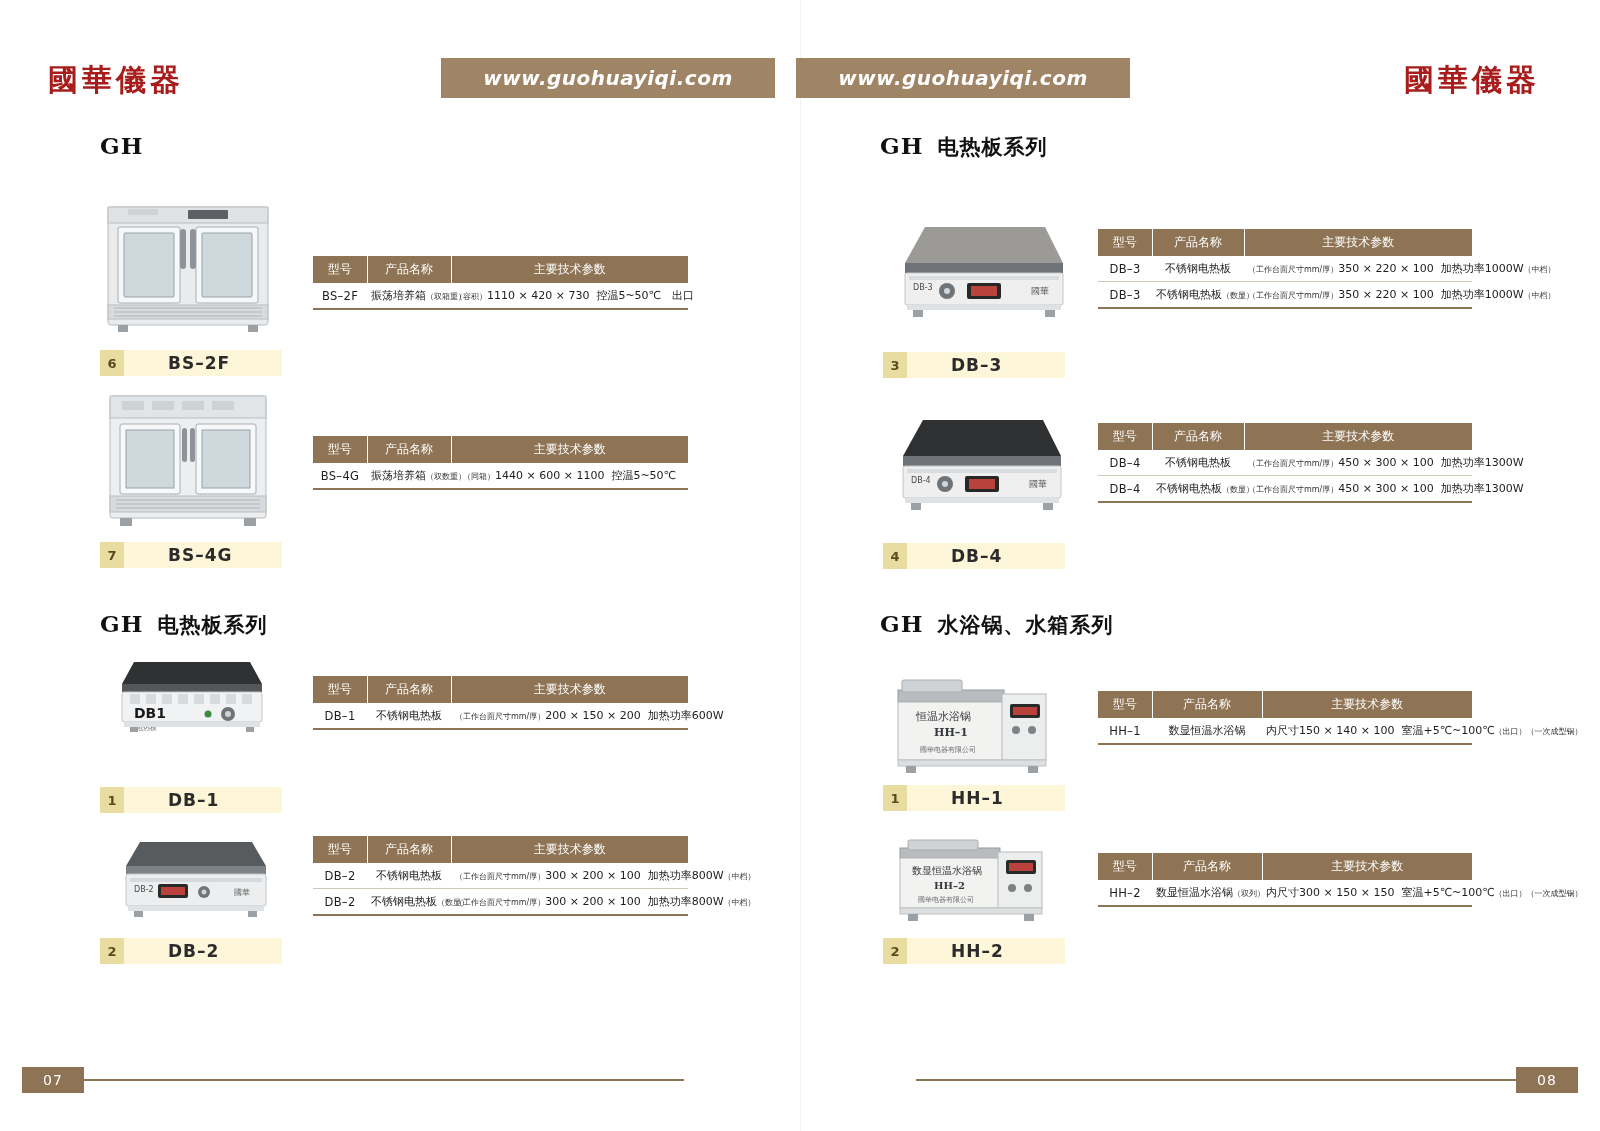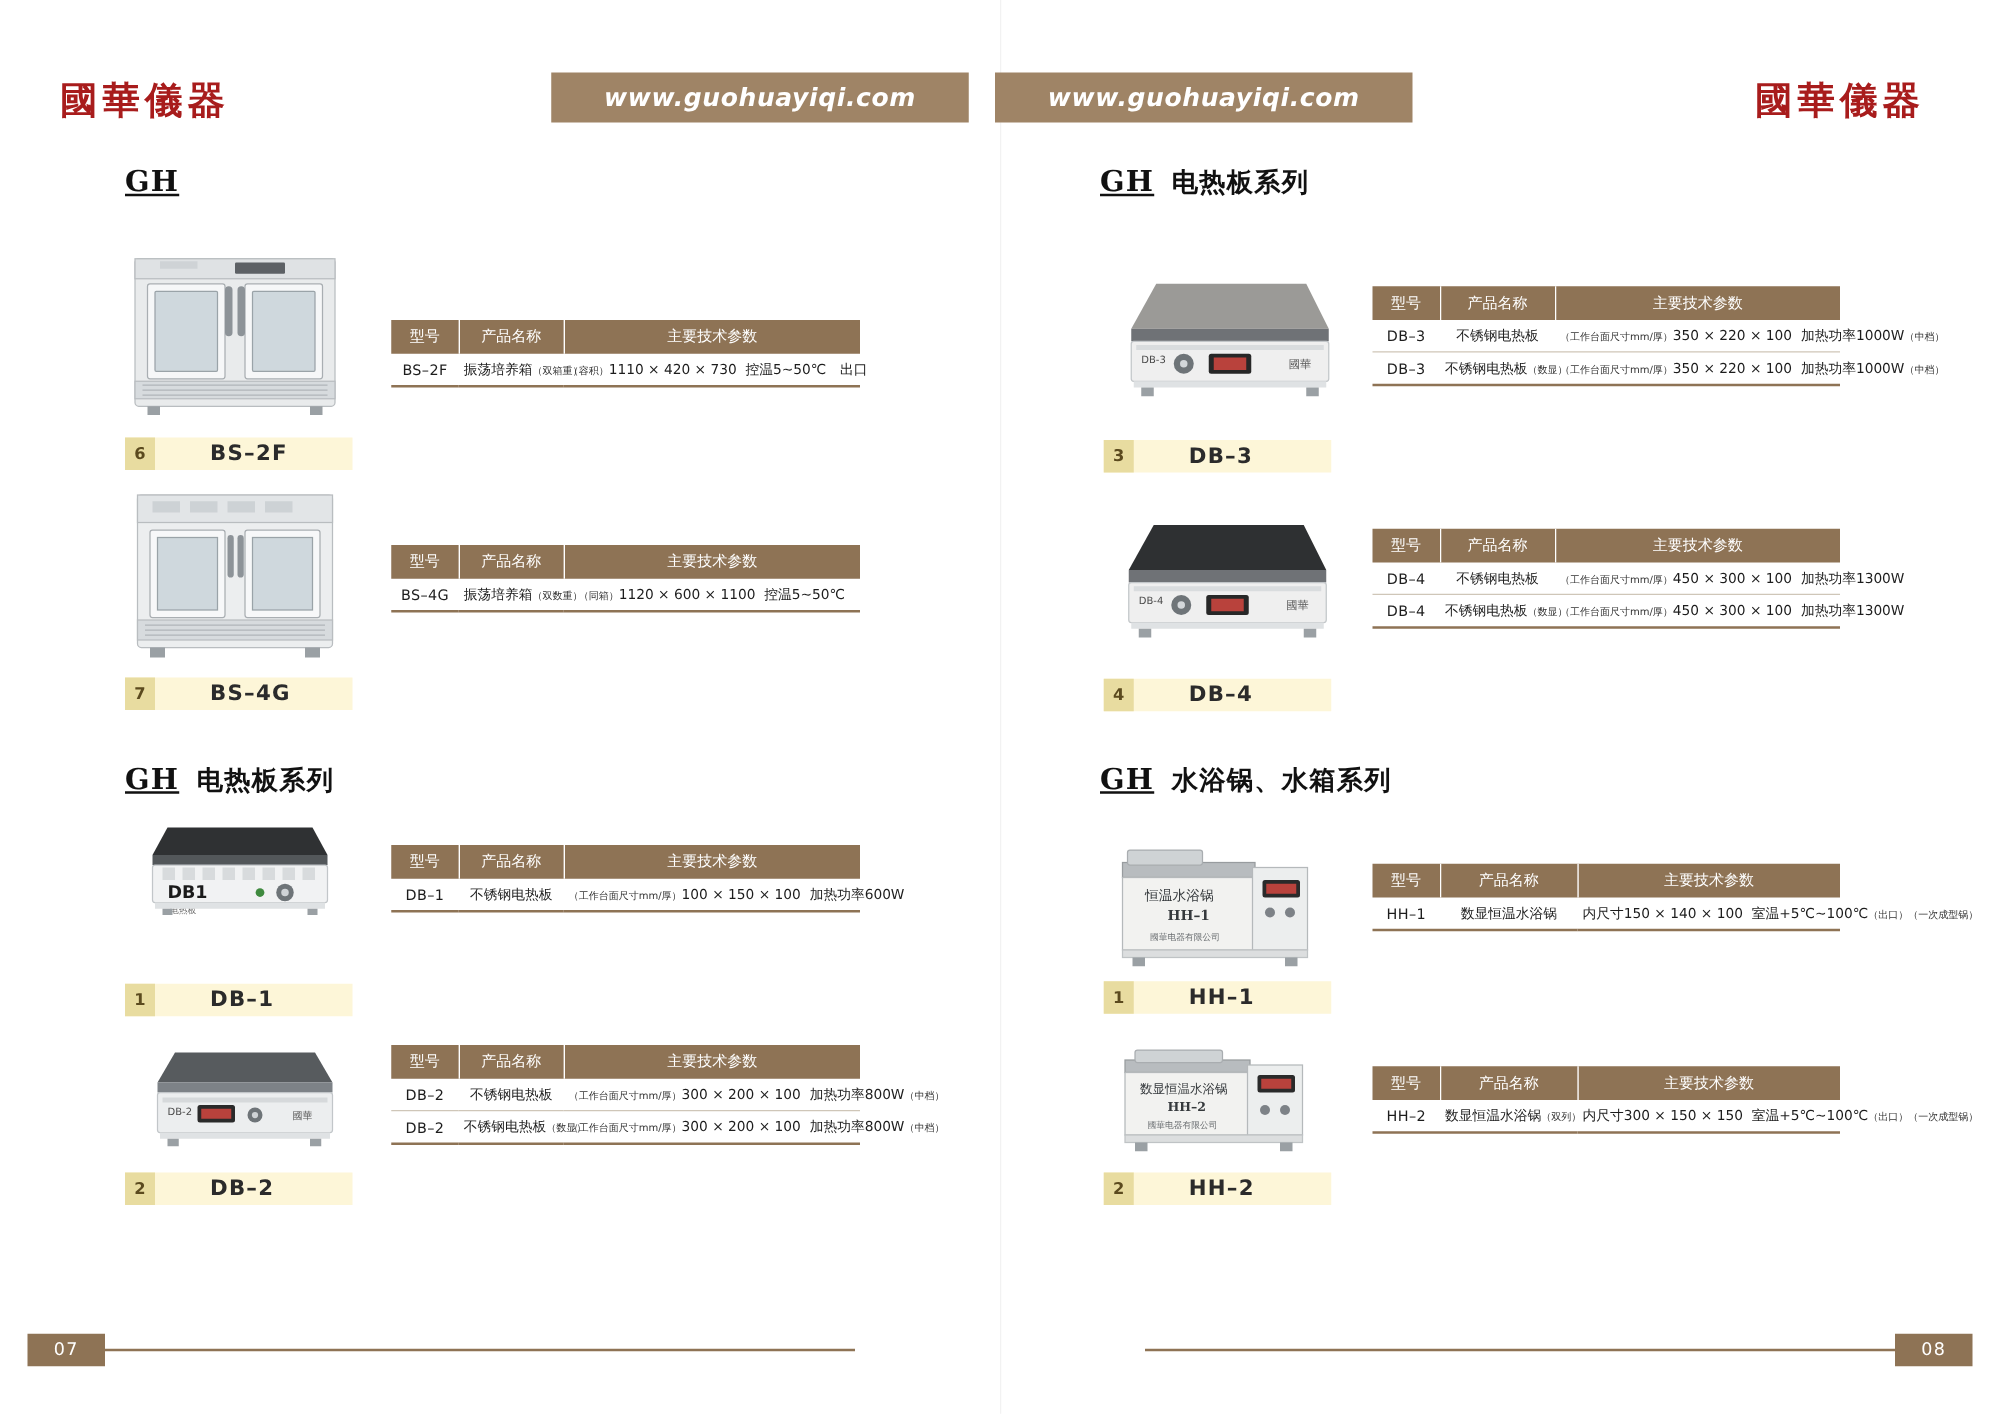--- a/index.html
+++ b/index.html
@@ -27,21 +27,21 @@
     font-style:italic;font-weight:bold;font-size:20px;
     letter-spacing:.5px;padding:0 22px;
   }
   .urlbox.one{left:441px;width:290px;}
   .urlbox.two{right:470px;width:290px;}
 
   
   .sect{position:absolute;display:flex;align-items:baseline;gap:14px;}
   .sect .gh{
     font-family:"DejaVu Serif","Liberation Serif",serif;
-    font-weight:bold;font-size:23px;color:#111;letter-spacing:1px;text-decoration:underline;
+    font-weight:bold;font-size:23px;color:#111;letter-spacing:1px;
   }
   .sect .tt{
     font-family:"DejaVu Serif","Liberation Serif",serif;
     font-weight:bold;font-size:21px;color:#111;letter-spacing:1px;
   }
   .photo{
     position:absolute;background:#ffffff;
     display:flex;align-items:flex-end;justify-content:center;
   }
   .photo svg{display:block;}
@@ -190,21 +190,21 @@
       </colgroup>
     <tbody>
         <tr>
       <th>型号</th>
       <th>产品名称</th>
       <th>主要技术参数</th>
     </tr>
     <tr class="last">
       <td class="pnum">BS–4G</td>
       <td><span>振荡培养箱</span><span class="sm">（双数重）</span></td>
-      <td><span class="sm">（同箱）</span><span>1120 × 600 × 1100</span>&nbsp;&nbsp;<span>控温5~50℃</span></td>
+      <td><span class="sm">（同箱）</span><span>1440 × 600 × 1100</span>&nbsp;&nbsp;<span>控温5~50℃</span></td>
     </tr>
   </tbody>
     </table>
 
   <div class="caption" style="left:100px;top:542px;width:182px;">
     <div class="num">7</div>
     <div class="lab">BS–4G</div>
   </div>
 
   <div class="sect" style="left:100px;top:610px;">
@@ -246,21 +246,21 @@
       </colgroup>
     <tbody>
         <tr>
       <th>型号</th>
       <th>产品名称</th>
       <th>主要技术参数</th>
     </tr>
     <tr class="last">
       <td class="pnum">DB–1</td>
       <td>不锈钢电热板</td>
-      <td><span class="sm">（工作台面尺寸mm/厚）</span><span>100 × 150 × 100</span>&nbsp;&nbsp;<span>加热功率600W</span></td>
+      <td><span class="sm">（工作台面尺寸mm/厚）</span><span>200 × 150 × 200</span>&nbsp;&nbsp;<span>加热功率600W</span></td>
     </tr>
   </tbody>
     </table>
 
   <div class="caption" style="left:100px;top:787px;width:182px;">
     <div class="num">1</div>
     <div class="lab">DB–1</div>
   </div>
 
   <div class="photo" style="left:100px;top:822px;width:180px;height:105px;">

